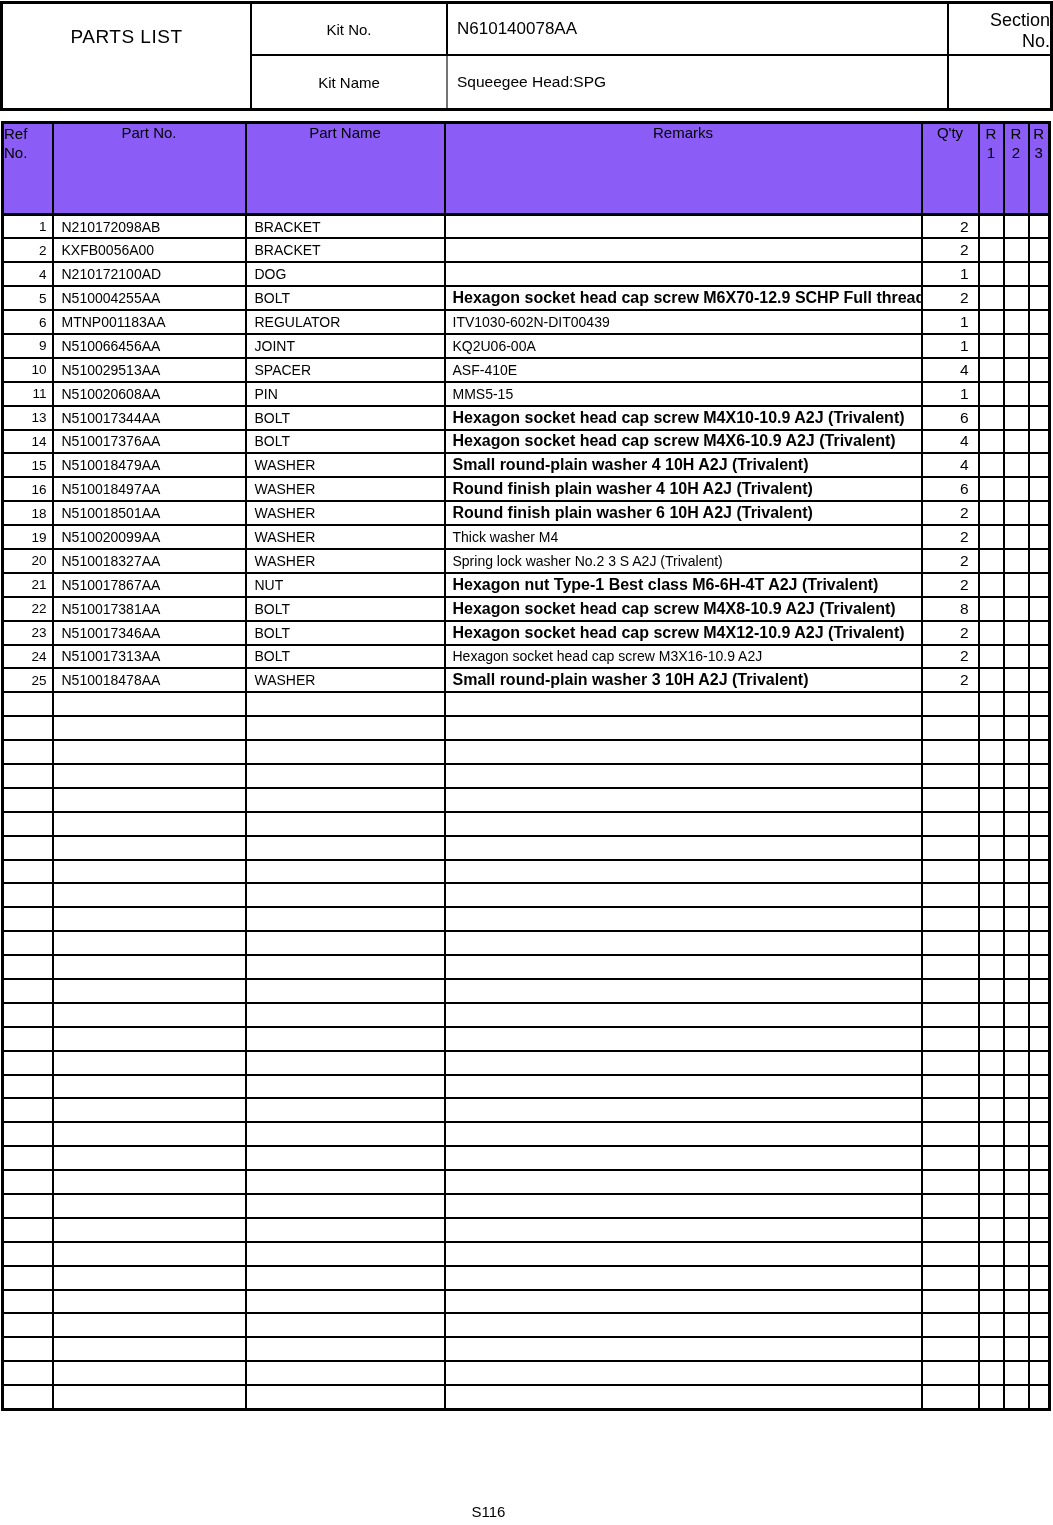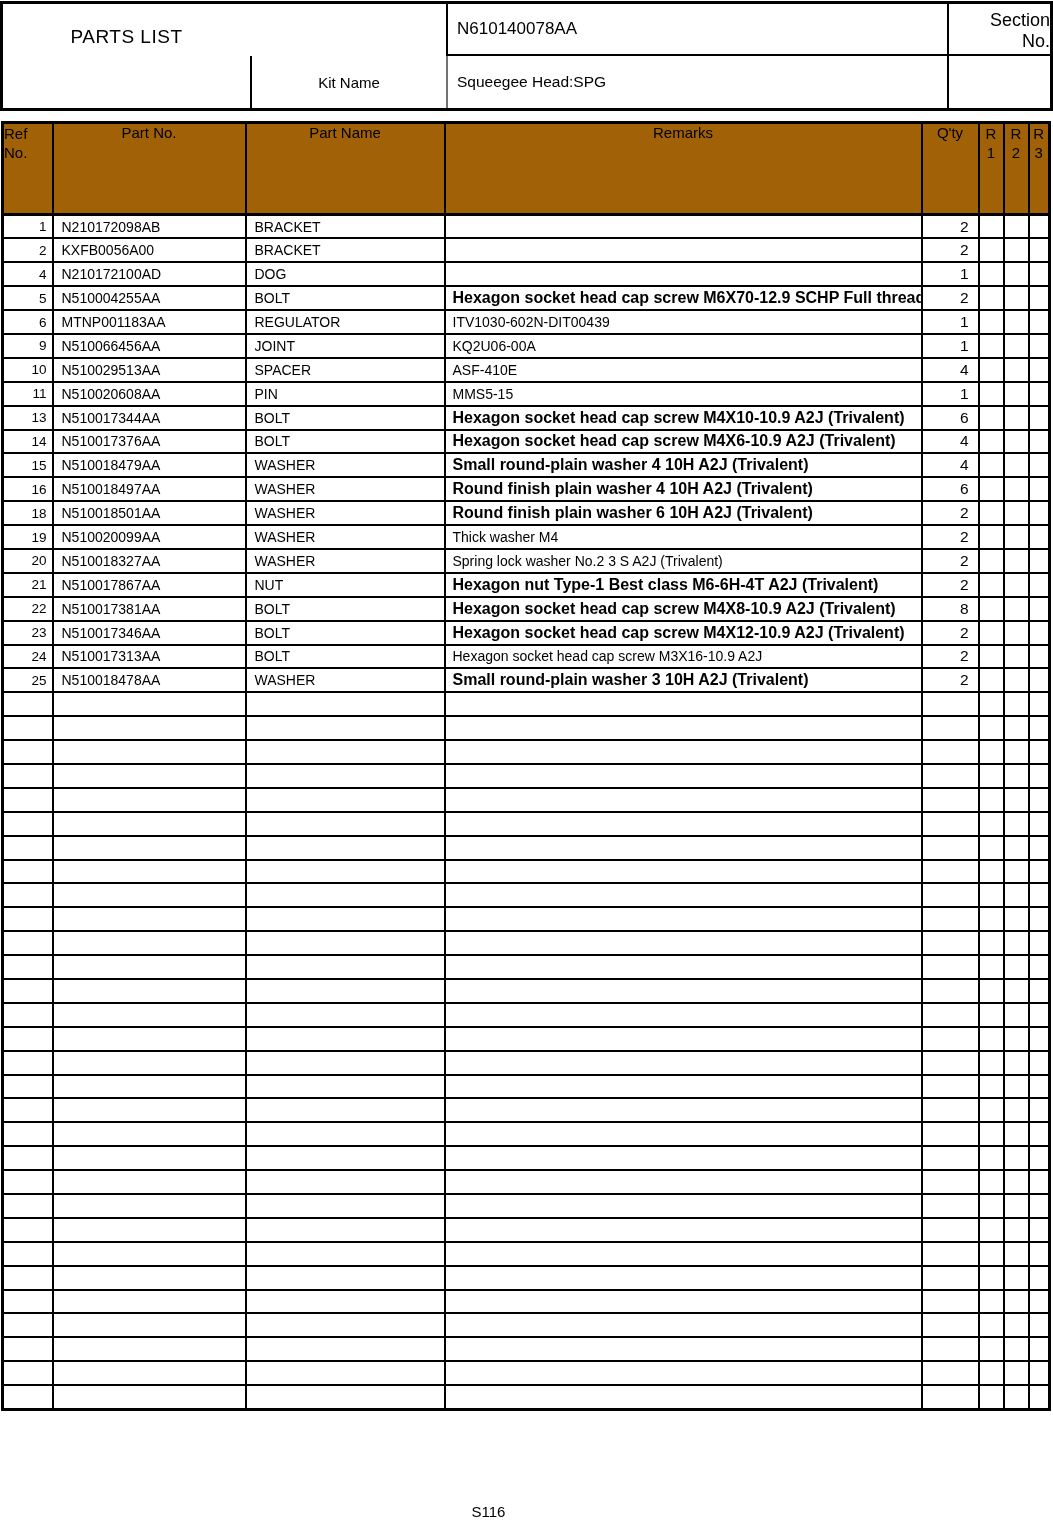--- a/index.html
+++ b/index.html
@@ -80,21 +80,21 @@
     overflow:hidden;
     white-space:nowrap;
     padding:0;
   }
   .parts thead th {
     border-bottom:3px solid #000;
     height:92px;
     vertical-align:top;
     font-weight:normal;
     font-size:15px;
-    background:#a16207;
+    background:#8b5cf6;
   }
   .h-single { padding-top:17px; text-align:center; }
   .h-ref  { padding-top:6px; padding-left:7px; text-align:left; line-height:19px; }
   .h-r    { padding-top:6px; text-align:center; line-height:19px; }
 
   .parts tbody tr { height:23.9px; }
   .parts tbody td { vertical-align:middle; }
   td.c-ref   { text-align:right; padding-right:5px; font-size:13.5px; }
   td.c-pno   { text-align:left;  padding-left:8px;  font-size:14px; }
   td.c-pname { text-align:left;  padding-left:8px;  font-size:14px; }
@@ -109,20 +109,21 @@
     position:absolute; left:0; right:76px; top:1503px;
     text-align:center;
     font-size:15px;
   }
 </style>
 </head>
 <body>
 
 <div class="topbox">
   <div class="tb-cell tb-title">PARTS LIST</div>
+  <div class="tb-cell tb-kitno-label">Kit No.</div>
   <div class="tb-cell tb-kitno-value">N610140078AA</div>
   <div class="tb-cell tb-section">Section No.</div>
   <div class="tb-cell tb-kitname-label">Kit Name</div>
   <div class="tb-cell tb-kitname-value">Squeegee Head:SPG</div>
   <div class="tb-cell tb-section-empty"></div>
 </div>
 
 <table class="parts">
   <colgroup>
     <col style="width:50px">

